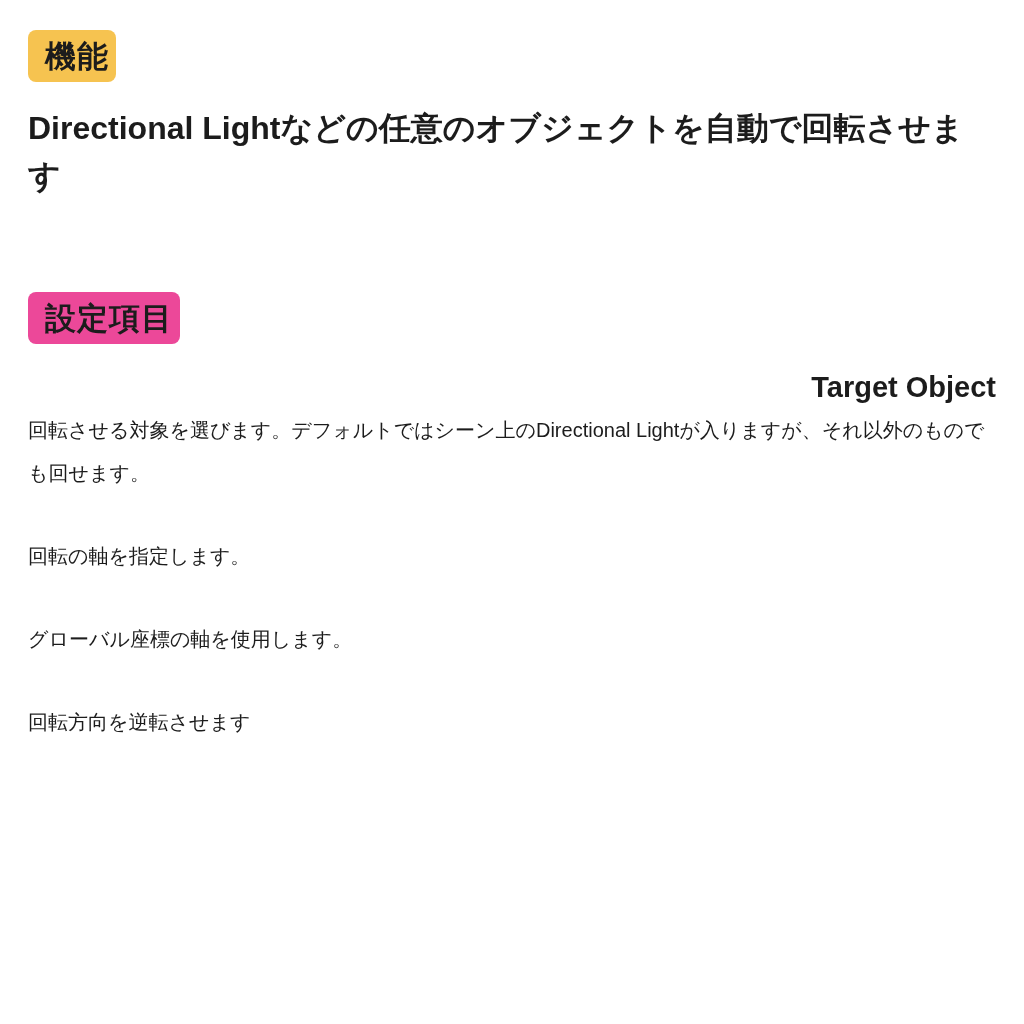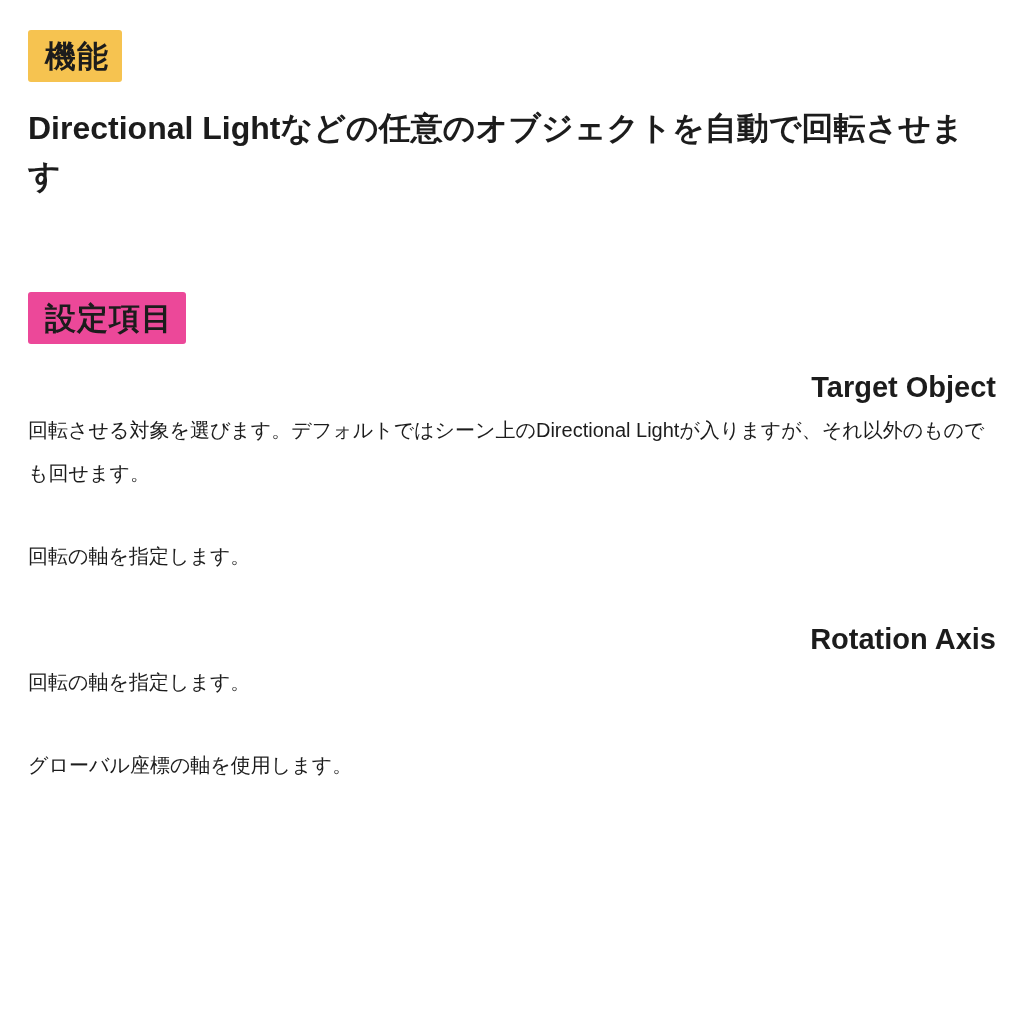--- a/index.html
+++ b/index.html
@@ -18,22 +18,22 @@
     color: #1c1c1c;
     overflow: hidden;
   }
   .badge {
     display: inline-block;
     background: #f6c350; 
     color: #1c1c1c;
     font-size: 31px;
     font-weight: 700;
     line-height: 1;
-    padding: 11px 13px 10px 17px;
-    border-radius: 3px;
+    padding: 11px 7px 10px 17px;
+    border-radius: 8px;
     letter-spacing: 1px;
   }
   .intro {
     margin: 22px 0 0 0;
     font-size: 32px;
     font-weight: 700;
     line-height: 1.5;
     max-width: 968px;
   }
   .badge-settings-wrap {
@@ -79,26 +79,23 @@
 
     <div class="item">
       <p class="item-title">Target Object</p>
       <p class="item-desc">回転させる対象を選びます。デフォルトではシーン上のDirectional Lightが入りますが、それ以外のものでも回せます。</p>
     </div>
 
     <div class="item">
       <p class="item-desc">回転の軸を指定します。</p>
     </div>
 
-    <div class="item">
-      <p class="item-title">Rotation Axis</p>
-      <p class="item-desc">回転の軸を指定します。</p>
-    </div>
 
     <div class="item">
       <p class="item-desc">グローバル座標の軸を使用します。</p>
     </div>
 
     <div class="item">
+      <p class="item-desc">回転方向を逆転させます</p>
     </div>
 
   </div>
 </div>
 
 </body></html>

